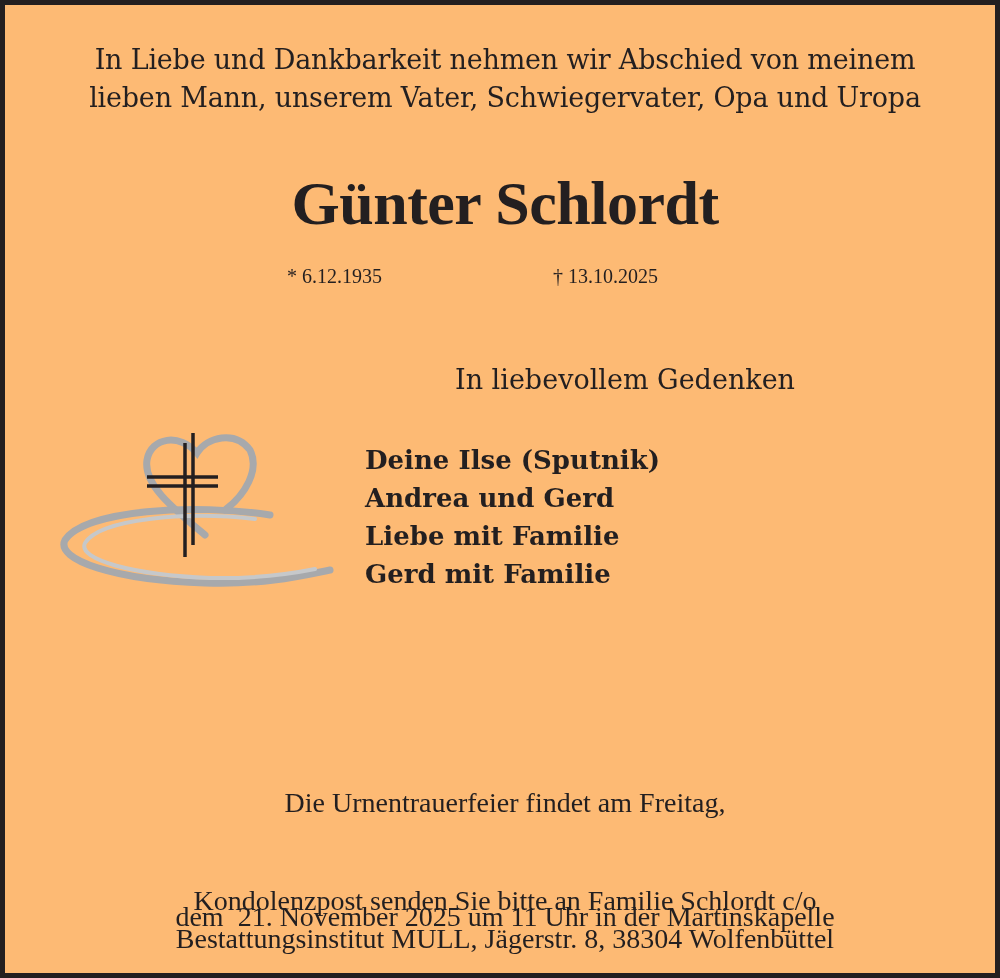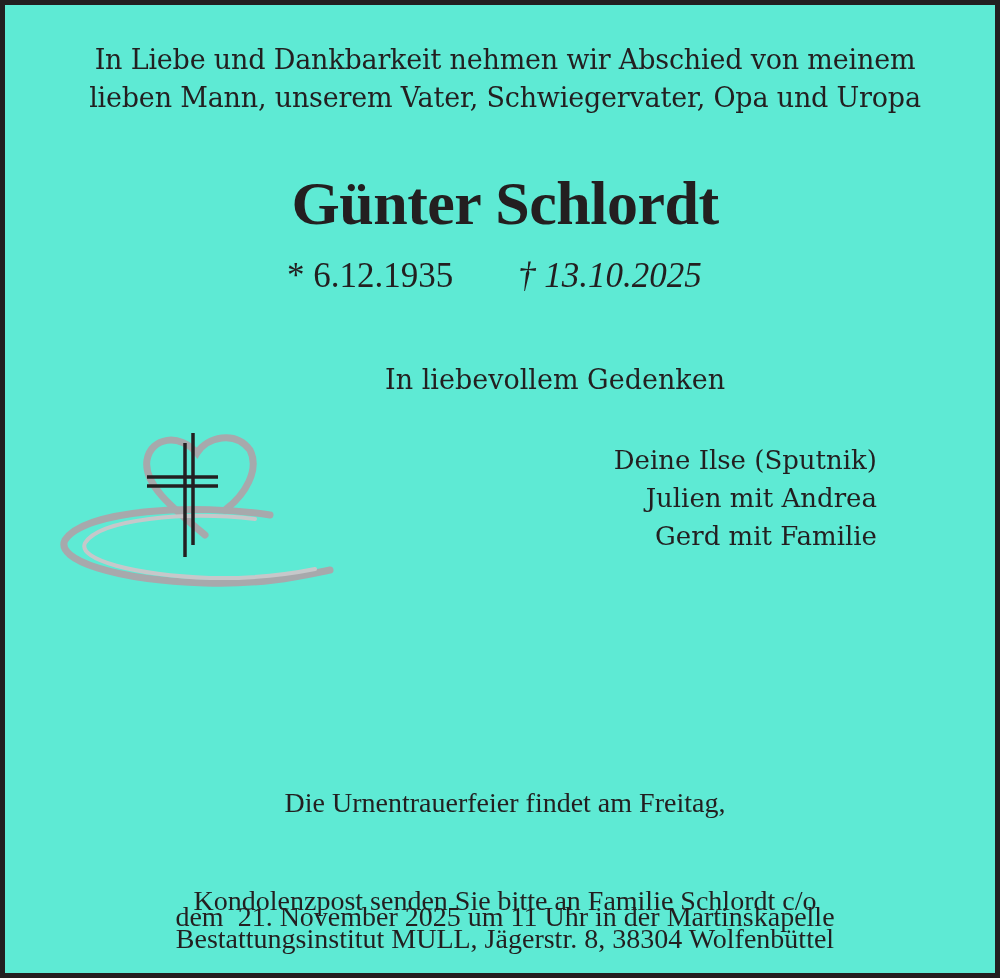--- a/index.html
+++ b/index.html
@@ -1,29 +1,29 @@
 <!DOCTYPE html>
 <html><head>
 <meta charset="utf-8">
 <style>
   html, body { margin:0; padding:0; background:#ffffff; }
   body { width:1000px; height:978px; position:relative; overflow:hidden; }
   .frame {
     position:absolute; left:0; top:0; width:1000px; height:978px;
-    box-sizing:border-box; border:5px solid #231f20; background:#5eead4;
+    box-sizing:border-box; border:5px solid #231f20; background:#fdba74;
   }
   .serif { font-family:"DejaVu Serif", "Liberation Serif", serif; color:#231f20; }
   .center { position:absolute; left:0; width:1000px; text-align:center; }
   .intro { top:36px; font-size:27px; line-height:38px; letter-spacing:-0.2px; }
   .name { top:160px; font-size:62px; line-height:76px; font-weight:bold; letter-spacing:-0.5px; font-family:"Liberation Serif","DejaVu Serif",serif; }
-  .dates { position:absolute; top:254px; font-size:35px; line-height:34px; font-family:"Liberation Serif","DejaVu Serif",serif; }
+  .dates { position:absolute; top:254px; font-size:20px; line-height:34px; font-family:"Liberation Serif","DejaVu Serif",serif; }
   .birth { left:282px; }
-  .death { left:513px;font-style:italic; }
-  .memory-label { position:absolute; left:380px; width:480px; top:356px; font-size:27px; line-height:38px; }
-  .family { position:absolute; left:372px; width:500px; text-align:right; top:436px; font-size:26px; line-height:38px; font-weight:normal; }
+  .death { left:548px; }
+  .memory-label { position:absolute; left:380px; width:480px; text-align:center; top:356px; font-size:27px; line-height:38px; }
+  .family { position:absolute; left:360px; width:500px; text-align:left; top:436px; font-size:26px; line-height:38px; font-weight:bold; }
   .service { top:703px; font-size:28px; line-height:38px; font-family:"Liberation Serif","DejaVu Serif",serif; }
   .condolence { top:877px; font-size:28px; line-height:38px; font-family:"Liberation Serif","DejaVu Serif",serif; }
   .emblem { position:absolute; left:50px; top:410px; width:290px; height:190px; }
   .line { display:block; }
 </style>
 </head>
 <body>
 
 <div class="frame">
 
@@ -47,21 +47,22 @@
     <line x1="130" y1="28" x2="130" y2="142" stroke="#231f20" stroke-width="3.5"></line>
     <line x1="138" y1="18" x2="138" y2="130" stroke="#231f20" stroke-width="3.5"></line>
     <line x1="92" y1="62" x2="163" y2="62" stroke="#231f20" stroke-width="3.5"></line>
     <line x1="92" y1="71" x2="163" y2="71" stroke="#231f20" stroke-width="3.5"></line>
   </svg>
 
   <div class="serif memory-label">In liebevollem Gedenken</div>
 
   <div class="serif family">
     <span class="line">Deine Ilse (Sputnik)</span>
-    <span class="line">Julien mit Andrea</span>
+    <span class="line">Andrea und Gerd</span>
+    <span class="line">Liebe mit Familie</span>
     <span class="line">Gerd mit Familie</span>
   </div>
 
   <div class="center serif service" style="white-space:pre;">
     <span class="line">Die Urnentrauerfeier findet am Freitag,</span>
     <span class="line">dem  21. November 2025 um 11 Uhr in der Martinskapelle</span>
     
   </div>
 
   <div class="center serif condolence">

